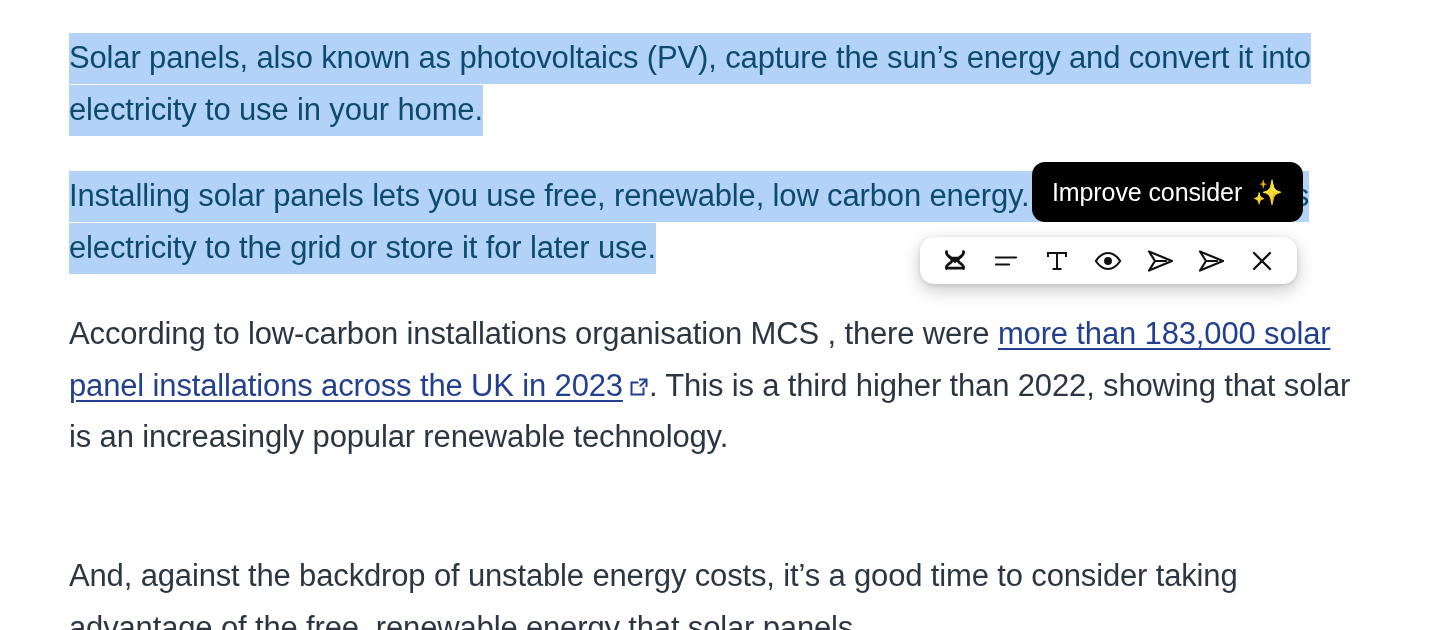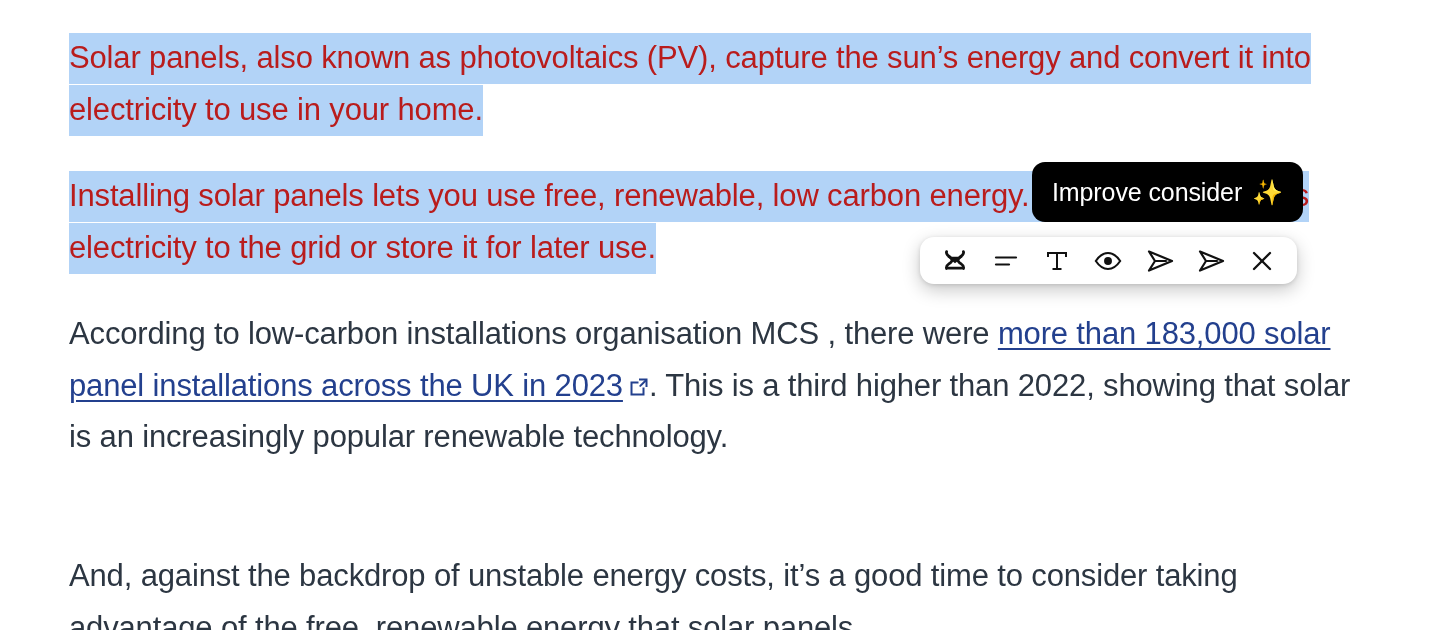--- a/index.html
+++ b/index.html
@@ -33,21 +33,21 @@
     color: #2c3642;
     letter-spacing: -0.15px;
     font-weight: 400;
     margin: 0;
     white-space: normal;
   }
 
   
   .sel {
     background: #b2d3f7;
-    color: #b91c1c;
+    color: #0c4a6e;
     box-decoration-break: clone;
     -webkit-box-decoration-break: clone;
     padding: 7px 0 9px 0;
   }
 
   #para1 { top: 32px; width: 1270px; }
   #para2 { top: 170px; width: 1270px; }
   #para3 { top: 308px; width: 1300px; }
   #para4 { top: 550px; width: 1260px; }
 

